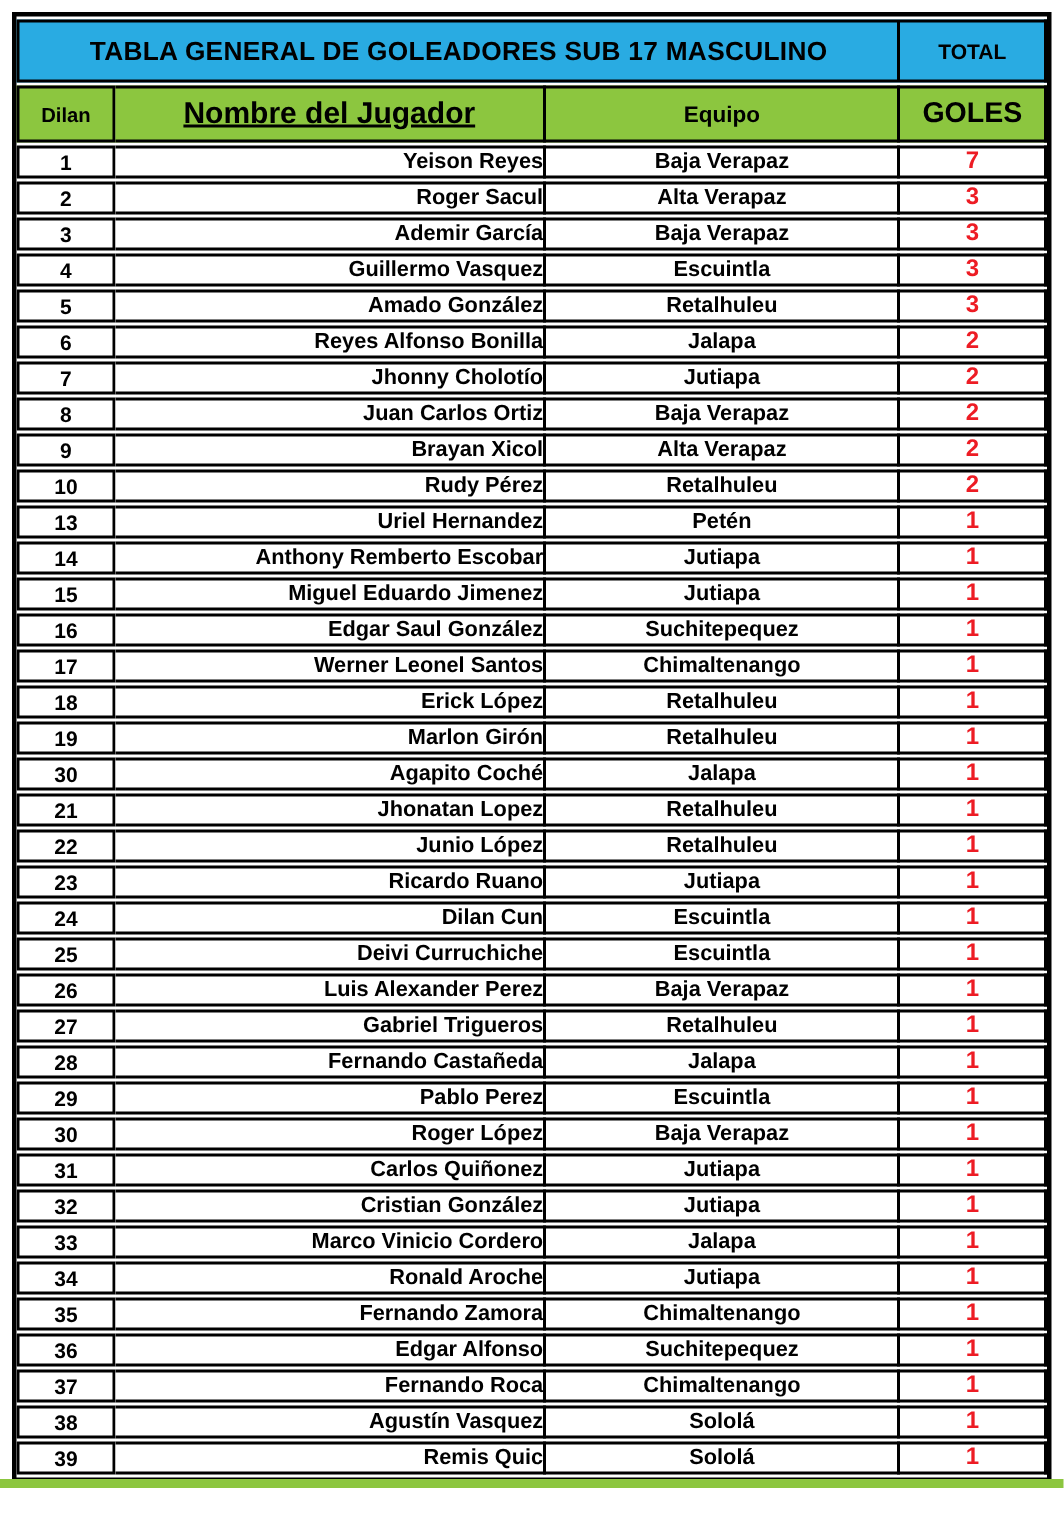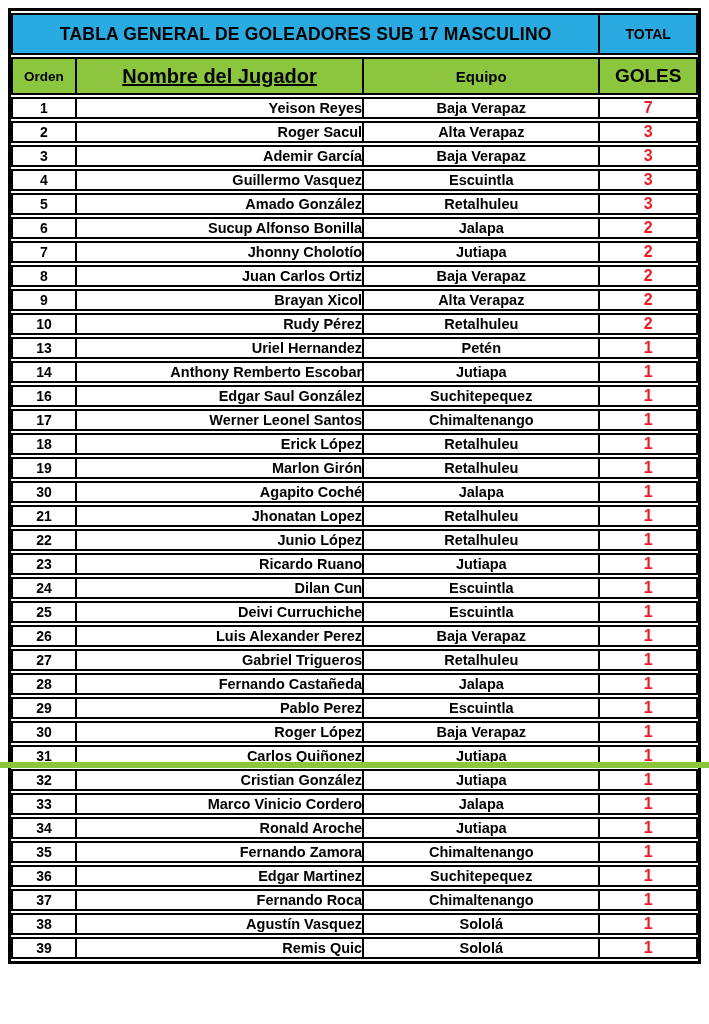--- a/index.html
+++ b/index.html
@@ -5,21 +5,21 @@
   html, body { margin: 0; padding: 0; }
   body {
     width: 709px; height: 1024px;
     background: #ffffff;
     font-family: "Liberation Sans", "DejaVu Sans", sans-serif;
     font-weight: bold;
     color: #000;
     position: relative;
     overflow: hidden;
   }
-  .page { position: relative; width: 709px; height: 768px; }
+  .page { position: relative; width: 709px; height: 992px; }
 
   table.scorers {
     position: absolute;
     left: 8px; top: 8px;
     width: 693px;
     table-layout: fixed;
     border-collapse: separate;
     border-spacing: 0 2px;
     border: 3px solid #000;
   }
@@ -77,21 +77,21 @@
       <col class="c-nombre">
       <col class="c-equipo">
       <col class="c-goles">
     </colgroup>
     <thead>
       <tr class="title-row">
         <th colspan="3" class="title-cell">TABLA GENERAL DE GOLEADORES SUB 17 MASCULINO</th>
         <th class="total-cell">TOTAL</th>
       </tr>
       <tr class="colhead-row">
-        <th class="orden-head">Orden</th>
+        <th class="orden-head">Dilan</th>
         <th class="nombre-head">Nombre del Jugador</th>
         <th class="equipo-head">Equipo</th>
         <th class="goles-head">GOLES</th>
       </tr>
     </thead>
     <tbody>
         <tr>
       <td class="orden-cell">1</td>
       <td class="player-name-cell">Yeison Reyes</td>
       <td class="team-cell">Baja Verapaz</td>
@@ -116,21 +116,21 @@
       <td class="goals-cell">3</td>
     </tr>
         <tr>
       <td class="orden-cell">5</td>
       <td class="player-name-cell">Amado González</td>
       <td class="team-cell">Retalhuleu</td>
       <td class="goals-cell">3</td>
     </tr>
         <tr>
       <td class="orden-cell">6</td>
-      <td class="player-name-cell">Sucup Alfonso Bonilla</td>
+      <td class="player-name-cell">Reyes Alfonso Bonilla</td>
       <td class="team-cell">Jalapa</td>
       <td class="goals-cell">2</td>
     </tr>
         <tr>
       <td class="orden-cell">7</td>
       <td class="player-name-cell">Jhonny Cholotío</td>
       <td class="team-cell">Jutiapa</td>
       <td class="goals-cell">2</td>
     </tr>
         <tr>
@@ -157,20 +157,26 @@
       <td class="team-cell">Petén</td>
       <td class="goals-cell">1</td>
     </tr>
         <tr>
       <td class="orden-cell">14</td>
       <td class="player-name-cell">Anthony Remberto Escobar</td>
       <td class="team-cell">Jutiapa</td>
       <td class="goals-cell">1</td>
     </tr>
         <tr>
+      <td class="orden-cell">15</td>
+      <td class="player-name-cell">Miguel Eduardo Jimenez</td>
+      <td class="team-cell">Jutiapa</td>
+      <td class="goals-cell">1</td>
+    </tr>
+        <tr>
       <td class="orden-cell">16</td>
       <td class="player-name-cell">Edgar Saul González</td>
       <td class="team-cell">Suchitepequez</td>
       <td class="goals-cell">1</td>
     </tr>
         <tr>
       <td class="orden-cell">17</td>
       <td class="player-name-cell">Werner Leonel Santos</td>
       <td class="team-cell">Chimaltenango</td>
       <td class="goals-cell">1</td>
@@ -278,21 +284,21 @@
       <td class="goals-cell">1</td>
     </tr>
         <tr>
       <td class="orden-cell">35</td>
       <td class="player-name-cell">Fernando Zamora</td>
       <td class="team-cell">Chimaltenango</td>
       <td class="goals-cell">1</td>
     </tr>
         <tr>
       <td class="orden-cell">36</td>
-      <td class="player-name-cell">Edgar Martinez</td>
+      <td class="player-name-cell">Edgar Alfonso</td>
       <td class="team-cell">Suchitepequez</td>
       <td class="goals-cell">1</td>
     </tr>
         <tr>
       <td class="orden-cell">37</td>
       <td class="player-name-cell">Fernando Roca</td>
       <td class="team-cell">Chimaltenango</td>
       <td class="goals-cell">1</td>
     </tr>
         <tr>

